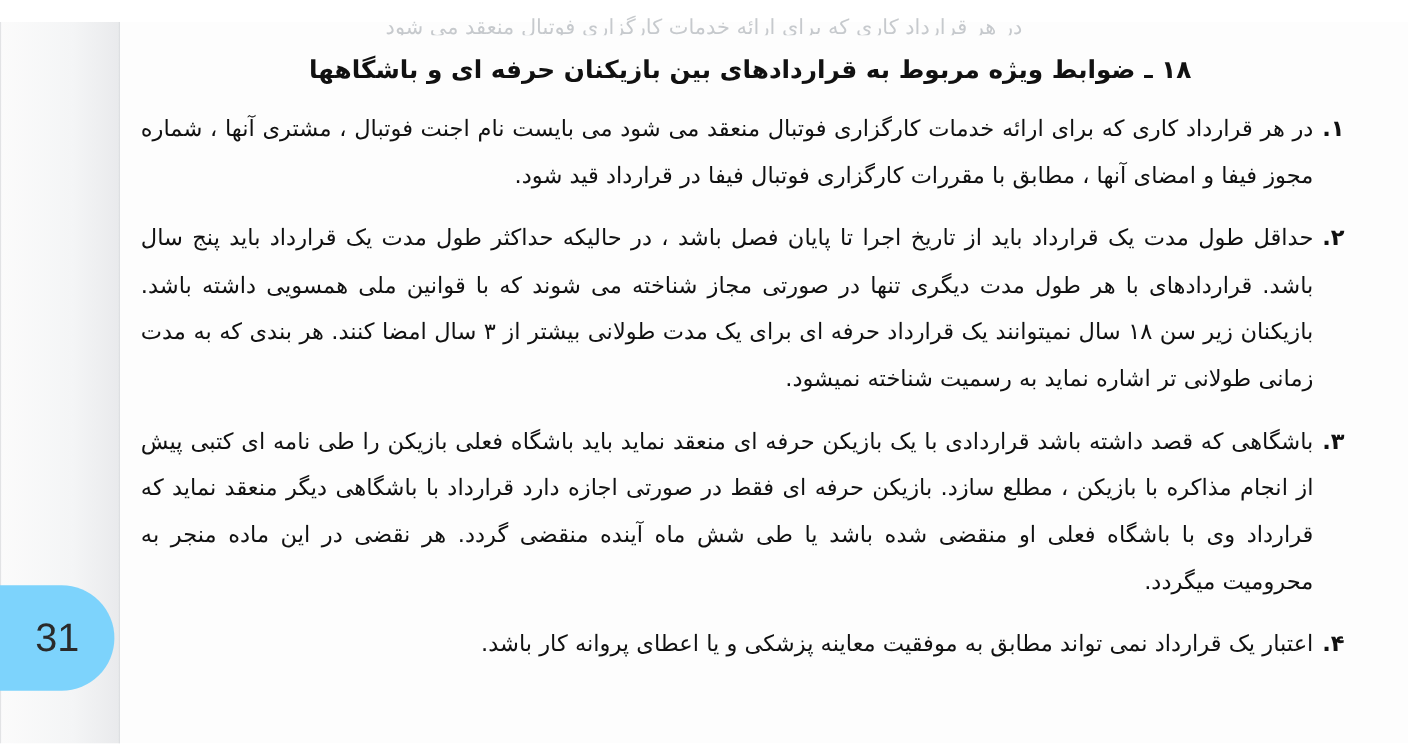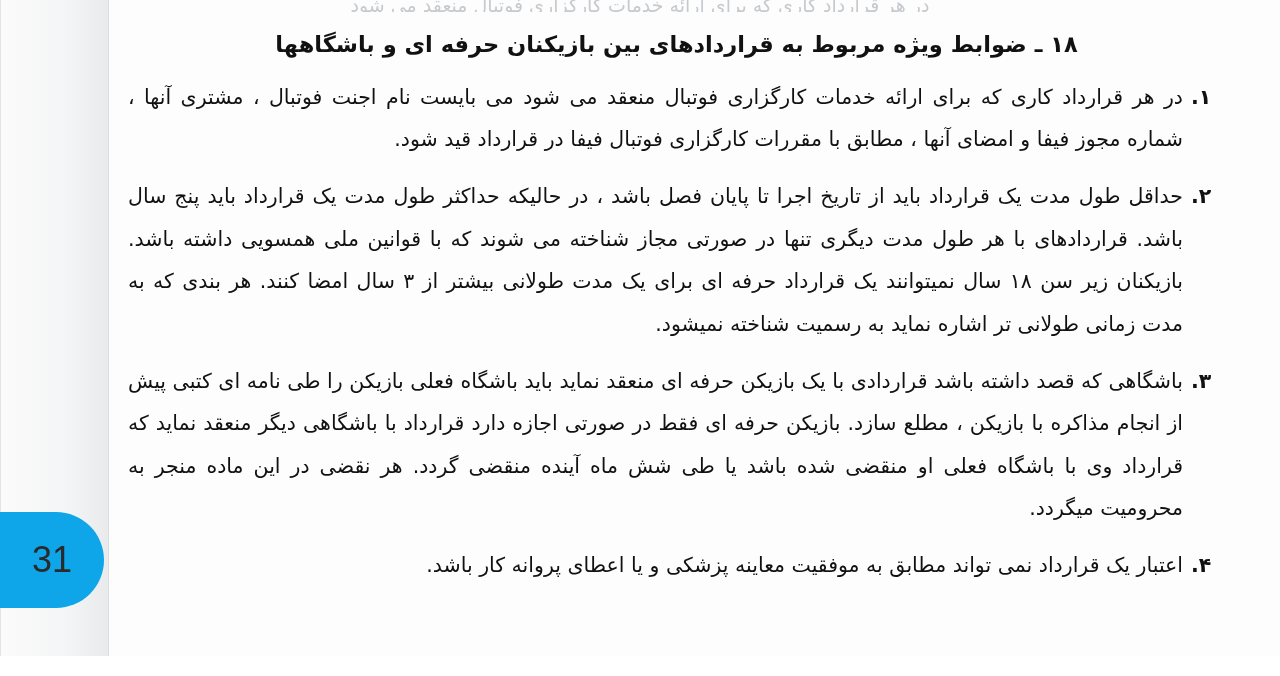--- a/index.html
+++ b/index.html
@@ -15,20 +15,21 @@
     color: #111111;
   }
 
   
   .page {
     position: relative;
     width: 1280px;
     height: 656px;
     background: #fdfdfd;
     box-sizing: border-box;
+    margin-top: 20px;
   }
 
   
   .top-cut {
     position: absolute;
     top: -6px;
     right: 250px;
     left: 250px;
     height: 18px;
     overflow: hidden;
@@ -56,21 +57,21 @@
     bottom: 0;
     left: 108px;
     width: 1px;
     background: #dcdee0;
   }
 
   
   .content {
     position: absolute;
     top: 18px;
-    right: 55px;
+    right: 44px;
     left: 128px;
     direction: rtl;
     text-align: justify;
   }
 
   h1.section-title {
     margin: 10px 0 14px 0;
     font-size: 22.5px;
     font-weight: bold;
     text-align: center;
@@ -112,21 +113,21 @@
     display: block;
   }
 
   
   .page-number-chip {
     position: absolute;
     left: 0;
     top: 512px;
     width: 104px;
     height: 96px;
-    background: #0ea5e9;
+    background: #7dd3fc;
     border-top-right-radius: 48px;
     border-bottom-right-radius: 48px;
     display: flex;
     align-items: center;
     justify-content: center;
   }
   .page-number-chip span {
     font-size: 36px;
     color: #2a2a2a;
     font-family: "Liberation Sans", sans-serif;

